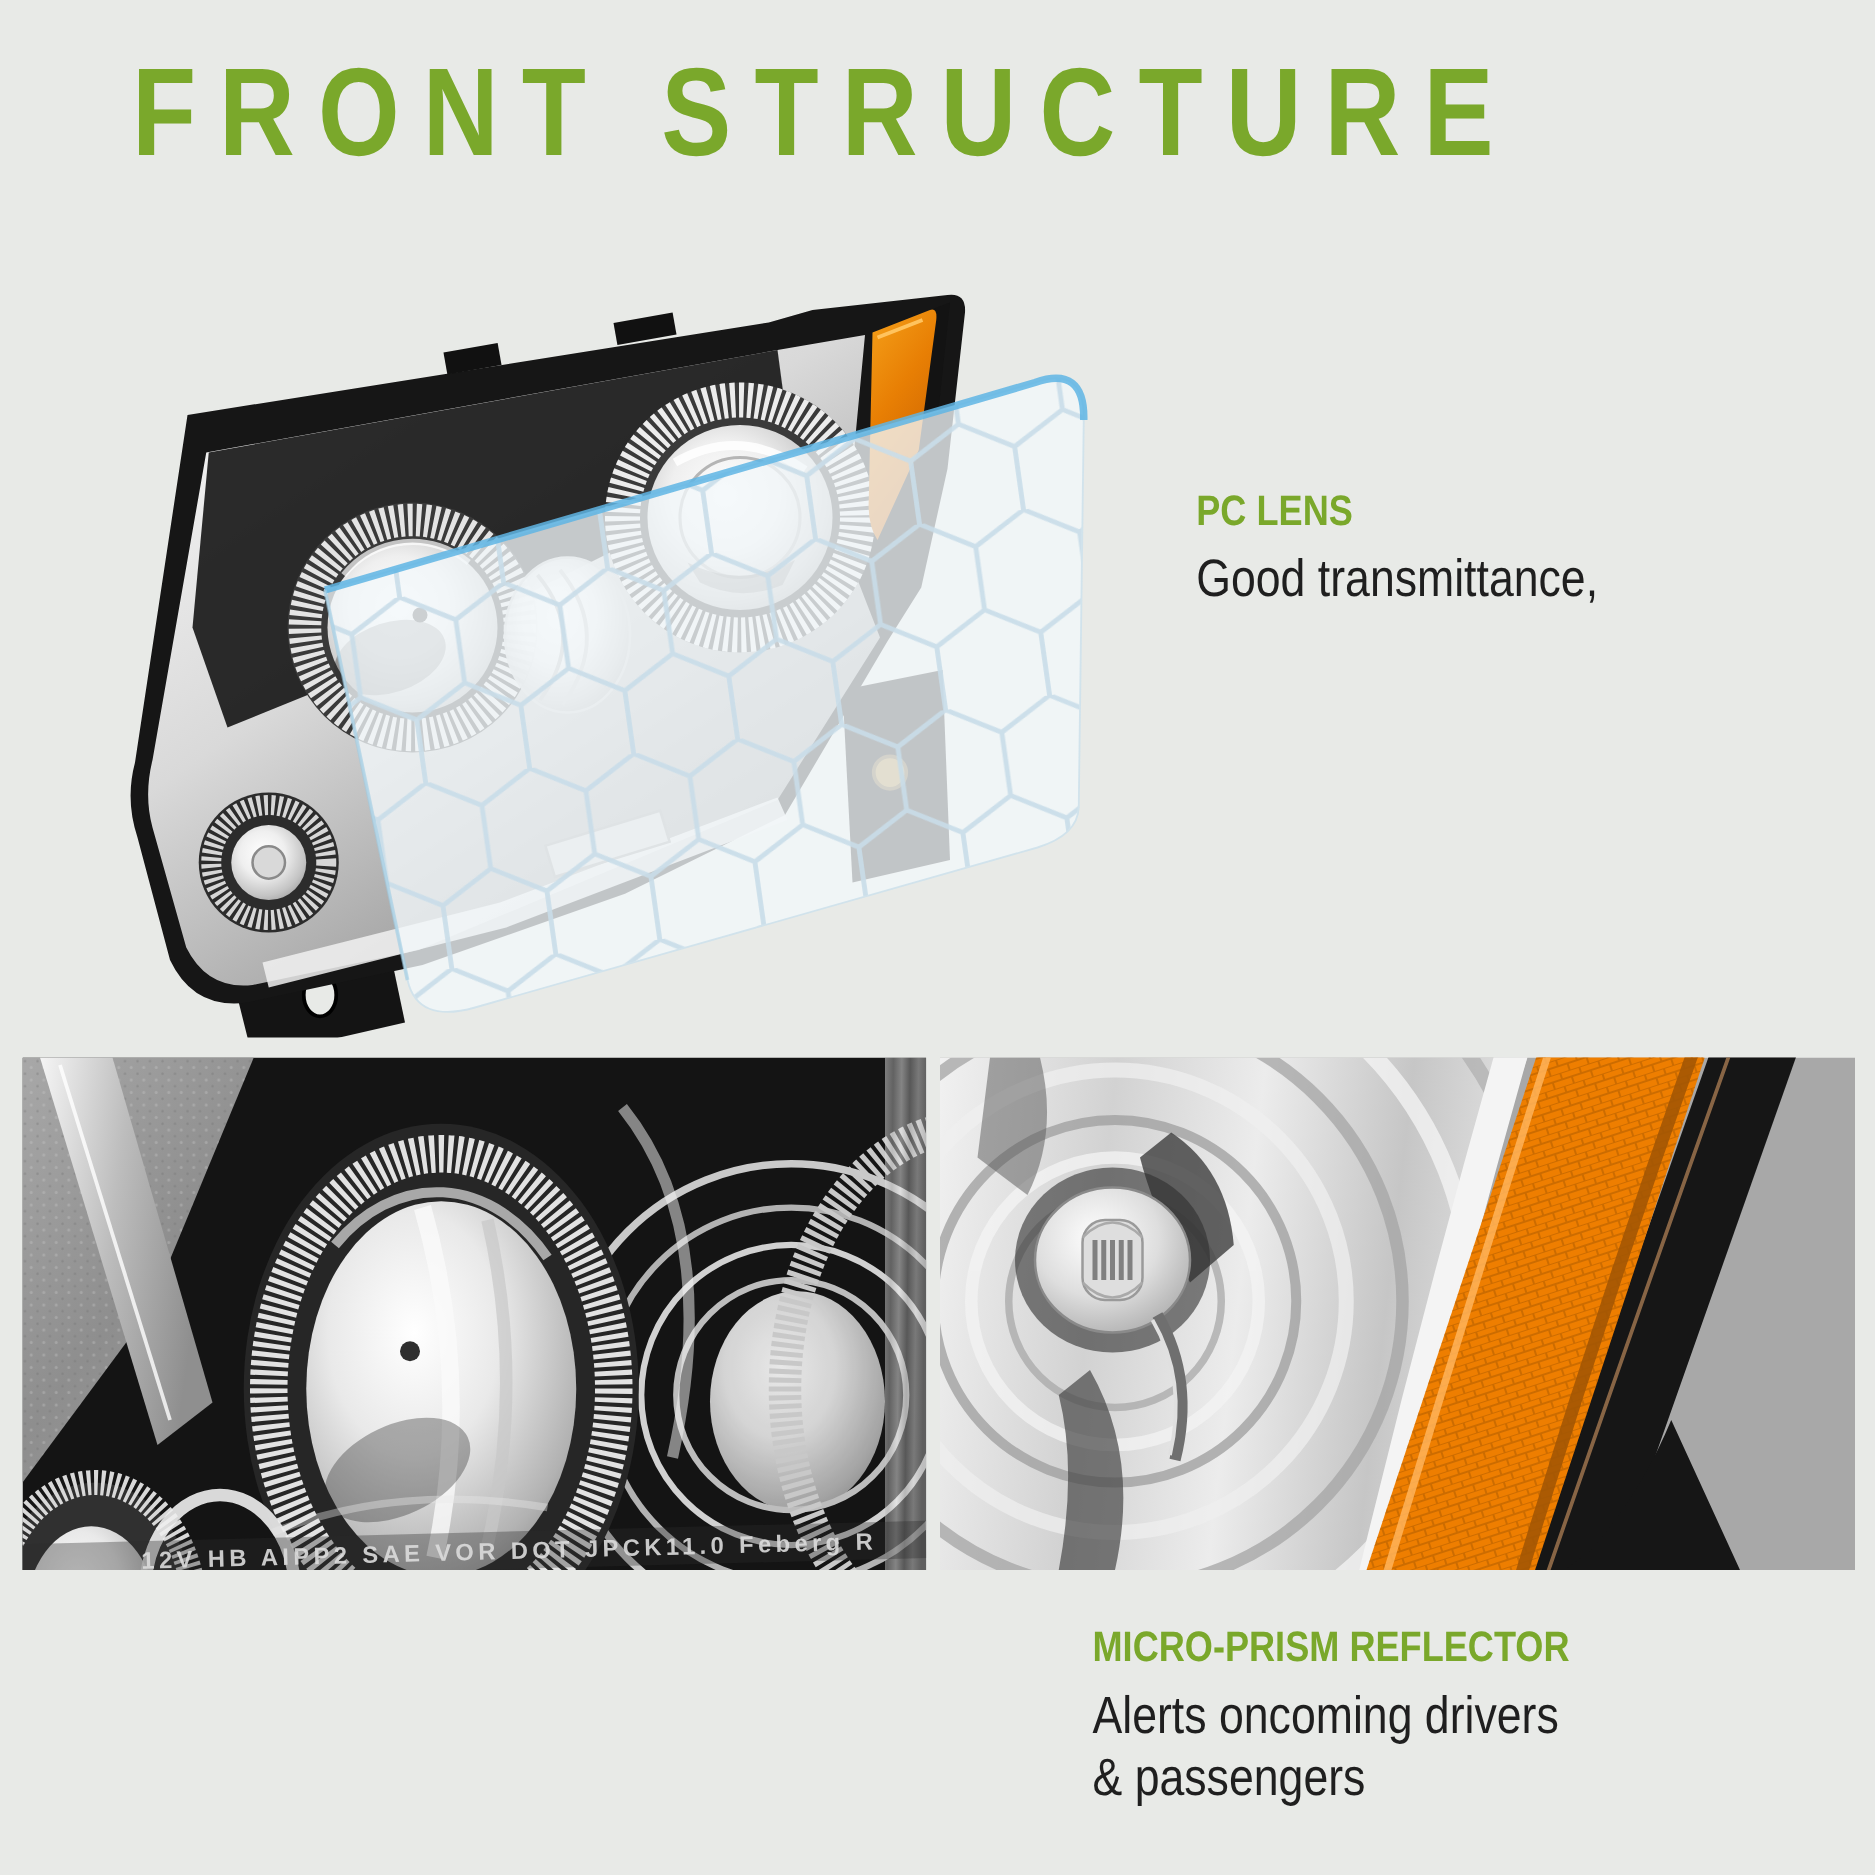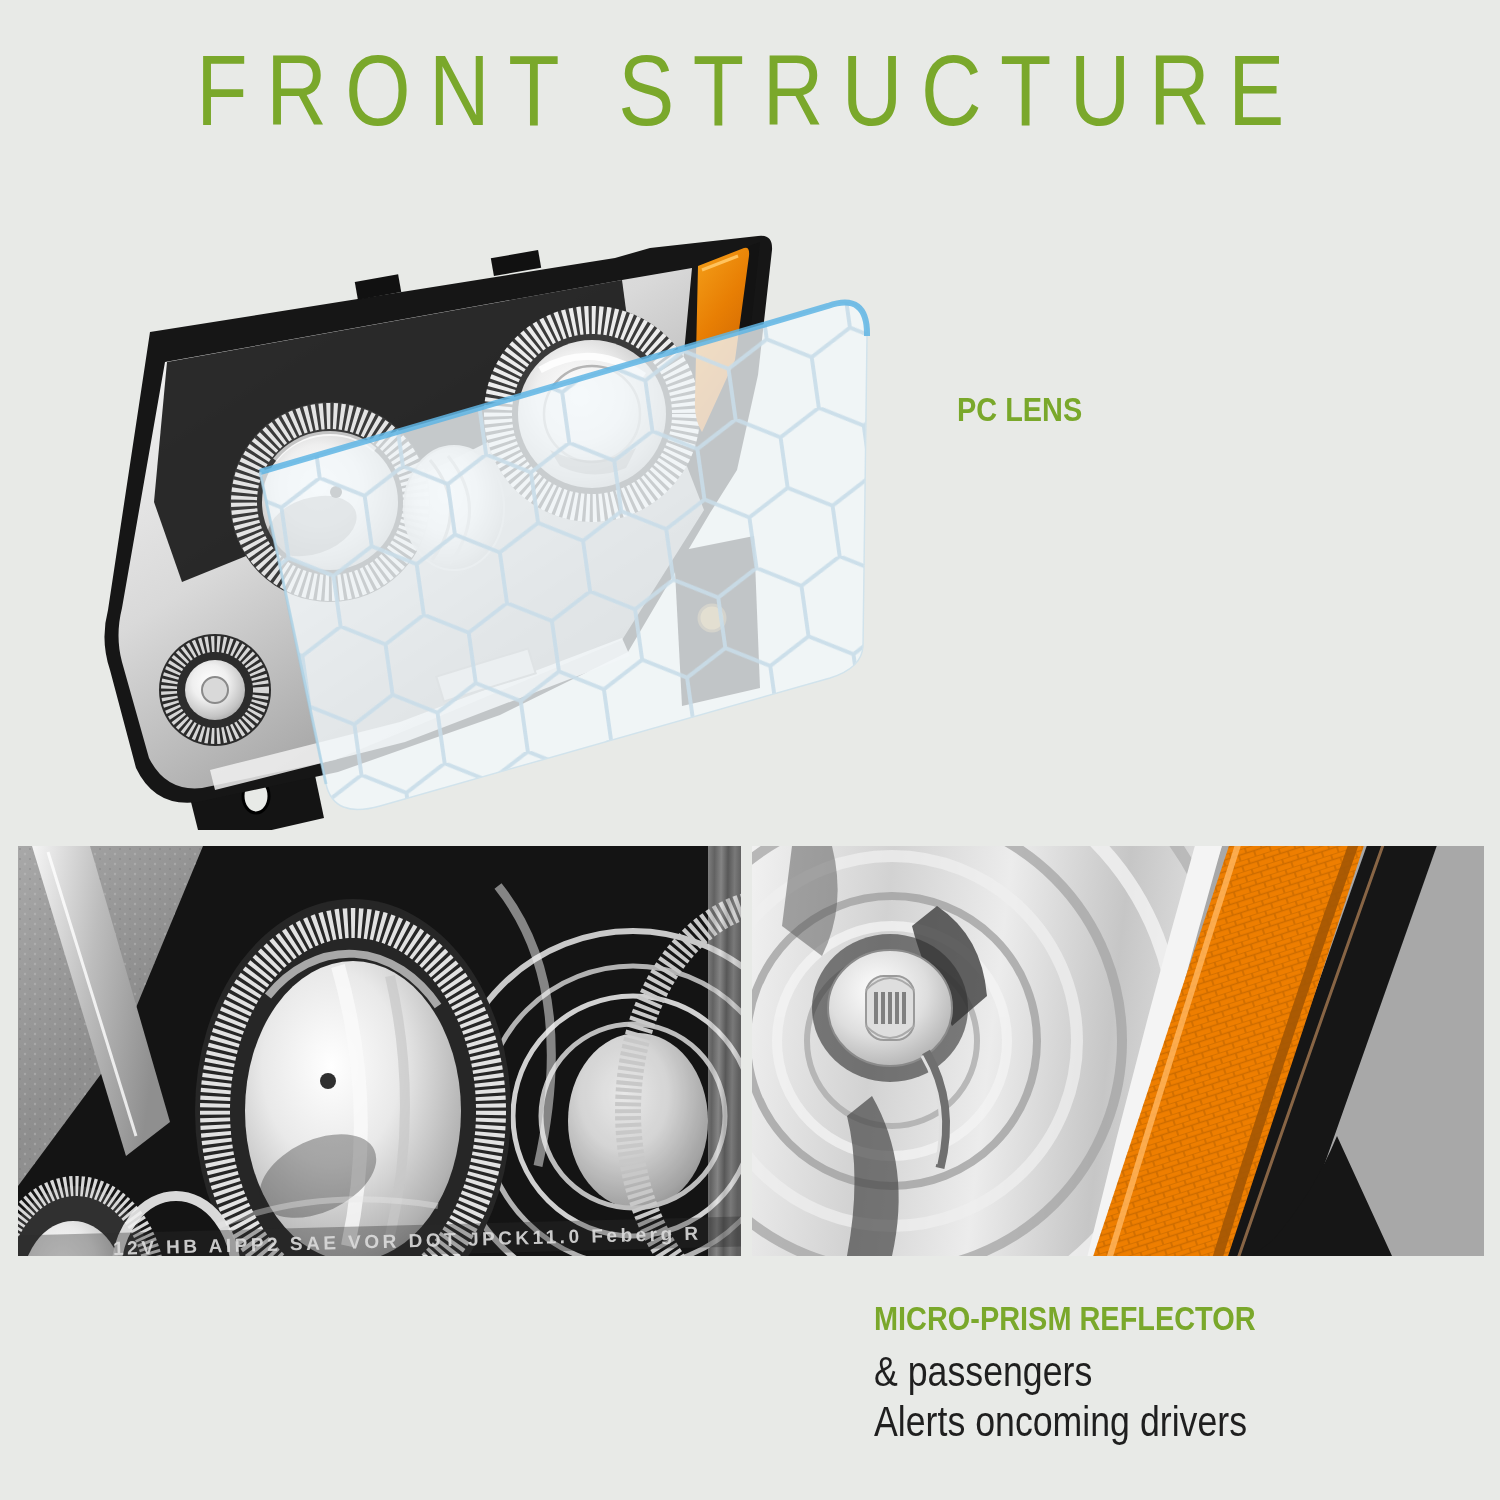--- a/index.html
+++ b/index.html
@@ -2,22 +2,22 @@
 <html><head>
 <meta charset="utf-8">
 <style>
   html,body{margin:0;padding:0;}
   .canvas{
     position:relative;width:1500px;height:1500px;overflow:hidden;
     background:#e8eae7;
     font-family:"Liberation Sans","DejaVu Sans",sans-serif;
   }
   .page-title{
-    position:absolute;left:0;right:0;top:40px;text-align:center;
-    font-size:100px;font-weight:400;color:#7aa82b;line-height:1;white-space:nowrap;
+    position:absolute;left:0;right:0;top:40px;
+    font-size:100px;font-weight:700;color:#7aa82b;line-height:1;white-space:nowrap;
   }
   .page-title .squeeze{display:inline-block;transform:scaleX(.84);transform-origin:center top;letter-spacing:22px;}
   .feature{position:absolute;}
   .feature h2{
     margin:0 0 10px 0;font-size:34px;font-weight:700;color:#7aa82b;line-height:1.1;white-space:nowrap;
   }
   .feature h2 .squeeze, .feature .body .squeeze{display:inline-block;transform:scaleX(.85);transform-origin:left top;}
   .feature .body{font-size:42px;color:#1f1f1f;line-height:1.17;white-space:nowrap;}
   .feature-pc{left:957px;top:391px;}
   .feature-lining{left:114px;top:1300px;}
@@ -123,20 +123,21 @@
       <path d="M190,262 L758,96 Q798,82 797,126 L793,436 Q792,458 760,468 L310,596 Q264,609 256,574 Z" fill="#f2f7fa" opacity="0.78"></path>
       <path d="M190,262 L758,96 Q798,82 797,126 L793,436 Q792,458 760,468 L310,596 Q264,609 256,574 Z" fill="url(#hl-hexpat)" opacity="0.9" stroke="#cfe2ec" stroke-width="1.5"></path>
       <path d="M190,262 L758,96 Q798,82 797,126" fill="none" stroke="#5fb5e4" stroke-width="6" opacity="0.85"></path>
       <path d="M190,262 L256,574" fill="none" stroke="#9fcbe2" stroke-width="3" opacity="0.6"></path>
     </g>
   </svg>
 
   <div class="feature feature-pc">
     <h2><span class="squeeze">PC LENS</span></h2>
     <div class="body">
+      <div><span class="squeeze">Good transmittance,</span></div>
     </div>
   </div>
 
   <svg class="photo photo-lining" width="723" height="410" viewBox="0 0 723 410">
     <defs>
       <linearGradient id="lp-granite" x1="0" y1="0" x2="0.7" y2="1">
         <stop offset="0" stop-color="#a8a8a8"></stop>
           <stop offset="0.6" stop-color="#8e8e8e"></stop>
           <stop offset="1" stop-color="#9a9a9a"></stop>
       </linearGradient>
@@ -279,18 +280,18 @@
       <path d="M551,-20 Q477,205 402,430" fill="none" stroke="url(#rp-prism)" stroke-width="128"></path>
       <path d="M492,-20 Q420,205 352,430" fill="none" stroke="#ffb45a" stroke-width="6" opacity="0.85"></path>
       <path d="M608,-20 Q528,205 460,430" fill="none" stroke="#a35703" stroke-width="10" opacity="0.9"></path>
     </g>
   </svg>
 
 
   <div class="feature feature-prism">
     <h2><span class="squeeze">MICRO-PRISM REFLECTOR</span></h2>
     <div class="body">
+      <div><span class="squeeze">Alerts oncoming drivers</span></div>
       <div><span class="squeeze">&amp; passengers</span></div>
-      <div><span class="squeeze">Alerts oncoming drivers</span></div>
     </div>
   </div>
 
 </div>
 
 </body></html>

